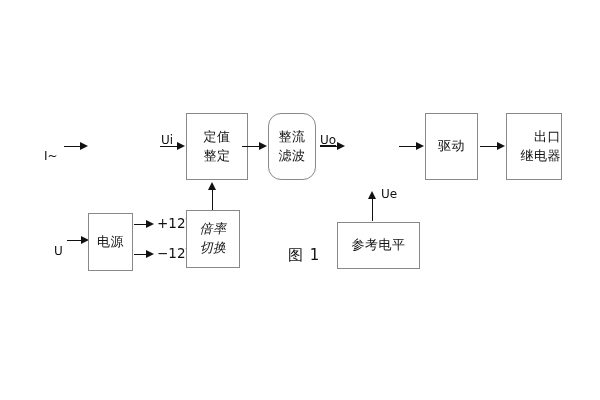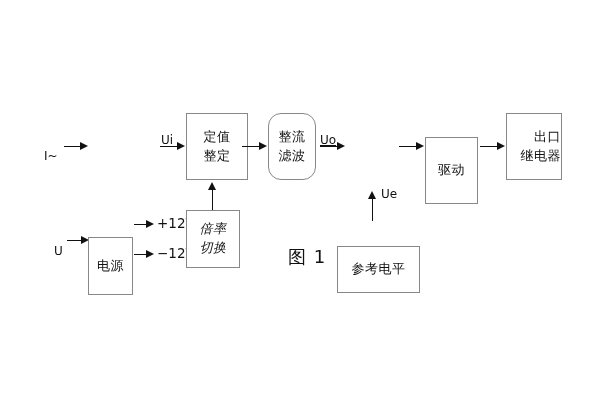--- a/index.html
+++ b/index.html
@@ -30,21 +30,21 @@
     display: flex;
     flex-direction: column;
     align-items: center;
     justify-content: center;
     line-height: 1.45;
     color: #111111;
     font-size: 13px;
     letter-spacing: 0.5px;
   }
   .box .line { display: block; white-space: nowrap; }
-  .box.one-line { justify-content: center; margin-top: 24px; }
+  .box.one-line { justify-content: center; }
 
   
   .hline {
     position: absolute;
     height: 0;
     border-top: 1.4px solid #111111;
   }
   .vline {
     position: absolute;
     width: 0;
@@ -68,21 +68,21 @@
   
   .label {
     position: absolute;
     font-size: 13px;
     color: #111111;
     white-space: nowrap;
     line-height: 1;
   }
   .label.sig { font-size: 12px; margin-top: 12px; }
   .label.volt { font-size: 13.5px; }
-  .label.caption { font-size: 18px; letter-spacing: 1px; }
+  .label.caption { font-size: 15px; letter-spacing: 1px; }
 </style>
 </head>
 <body>
 
 <div id="canvas">
 
   <div class="label sig" style="left:44px; top:138px;">I~</div>
 
   <div class="hline" style="left:64px; top:146px; width:18px;"></div>
   <div class="arrow-right" style="left:80px; top:142px;"></div>

